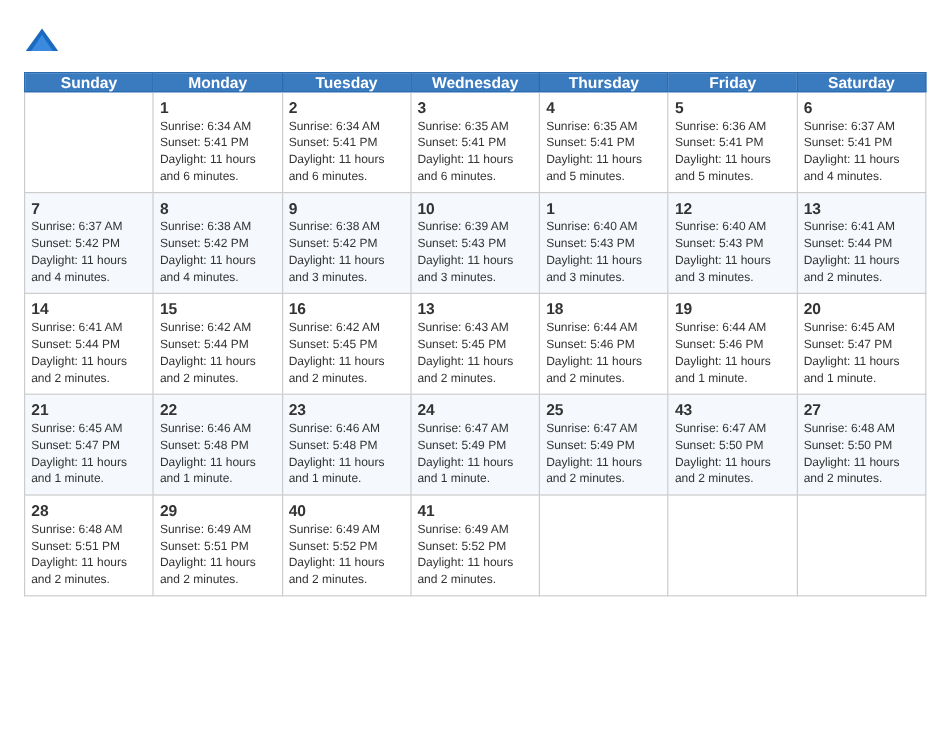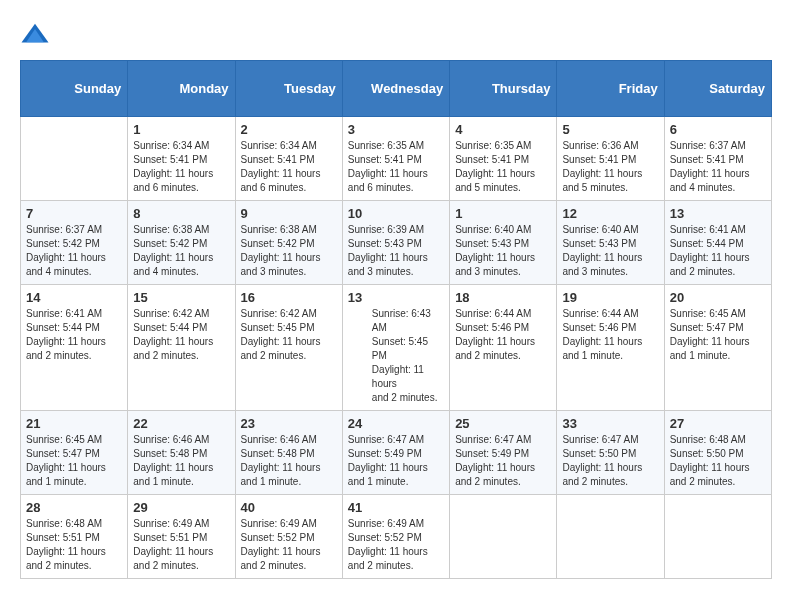--- a/index.html
+++ b/index.html
@@ -45,22 +45,22 @@
       color: #555;
     }
     table {
       width: 100%;
       border-collapse: collapse;
       font-size: 11px;
     }
     th {
       background-color: #3a7abf;
       color: #fff;
-      text-align: right;
-      padding: 20px 6px;
+      text-align: center;
+      padding: 0 6px;
       font-size: 13px;
       font-weight: bold;
     }
     td {
       border: 1px solid #ccc;
       vertical-align: top;
       padding: 5px 5px;
       height: 80px;
       width: 107px;
       color: #333;
@@ -228,21 +228,21 @@
         </td>
         <td>
           <div class="day-number">16</div>
           <div class="day-info" style="white-space: pre-line;">Sunrise: 6:42 AM
 Sunset: 5:45 PM
 Daylight: 11 hours
 and 2 minutes.</div>
         </td>
         <td>
           <div class="day-number">13</div>
-          <div class="day-info" style="white-space: pre-line; margin-left: 24px;">Sunrise: 6:43 AM
+          <div class="day-info" style="white-space: pre-line;">Sunrise: 6:43 AM
 Sunset: 5:45 PM
 Daylight: 11 hours
 and 2 minutes.</div>
         </td>
         <td>
           <div class="day-number">18</div>
           <div class="day-info" style="white-space: pre-line;">Sunrise: 6:44 AM
 Sunset: 5:46 PM
 Daylight: 11 hours
 and 2 minutes.</div>
@@ -292,21 +292,21 @@
 and 1 minute.</div>
         </td>
         <td>
           <div class="day-number">25</div>
           <div class="day-info" style="white-space: pre-line;">Sunrise: 6:47 AM
 Sunset: 5:49 PM
 Daylight: 11 hours
 and 2 minutes.</div>
         </td>
         <td>
-          <div class="day-number">33</div>
+          <div class="day-number">43</div>
           <div class="day-info" style="white-space: pre-line;">Sunrise: 6:47 AM
 Sunset: 5:50 PM
 Daylight: 11 hours
 and 2 minutes.</div>
         </td>
         <td>
           <div class="day-number">27</div>
           <div class="day-info" style="white-space: pre-line;">Sunrise: 6:48 AM
 Sunset: 5:50 PM
 Daylight: 11 hours

